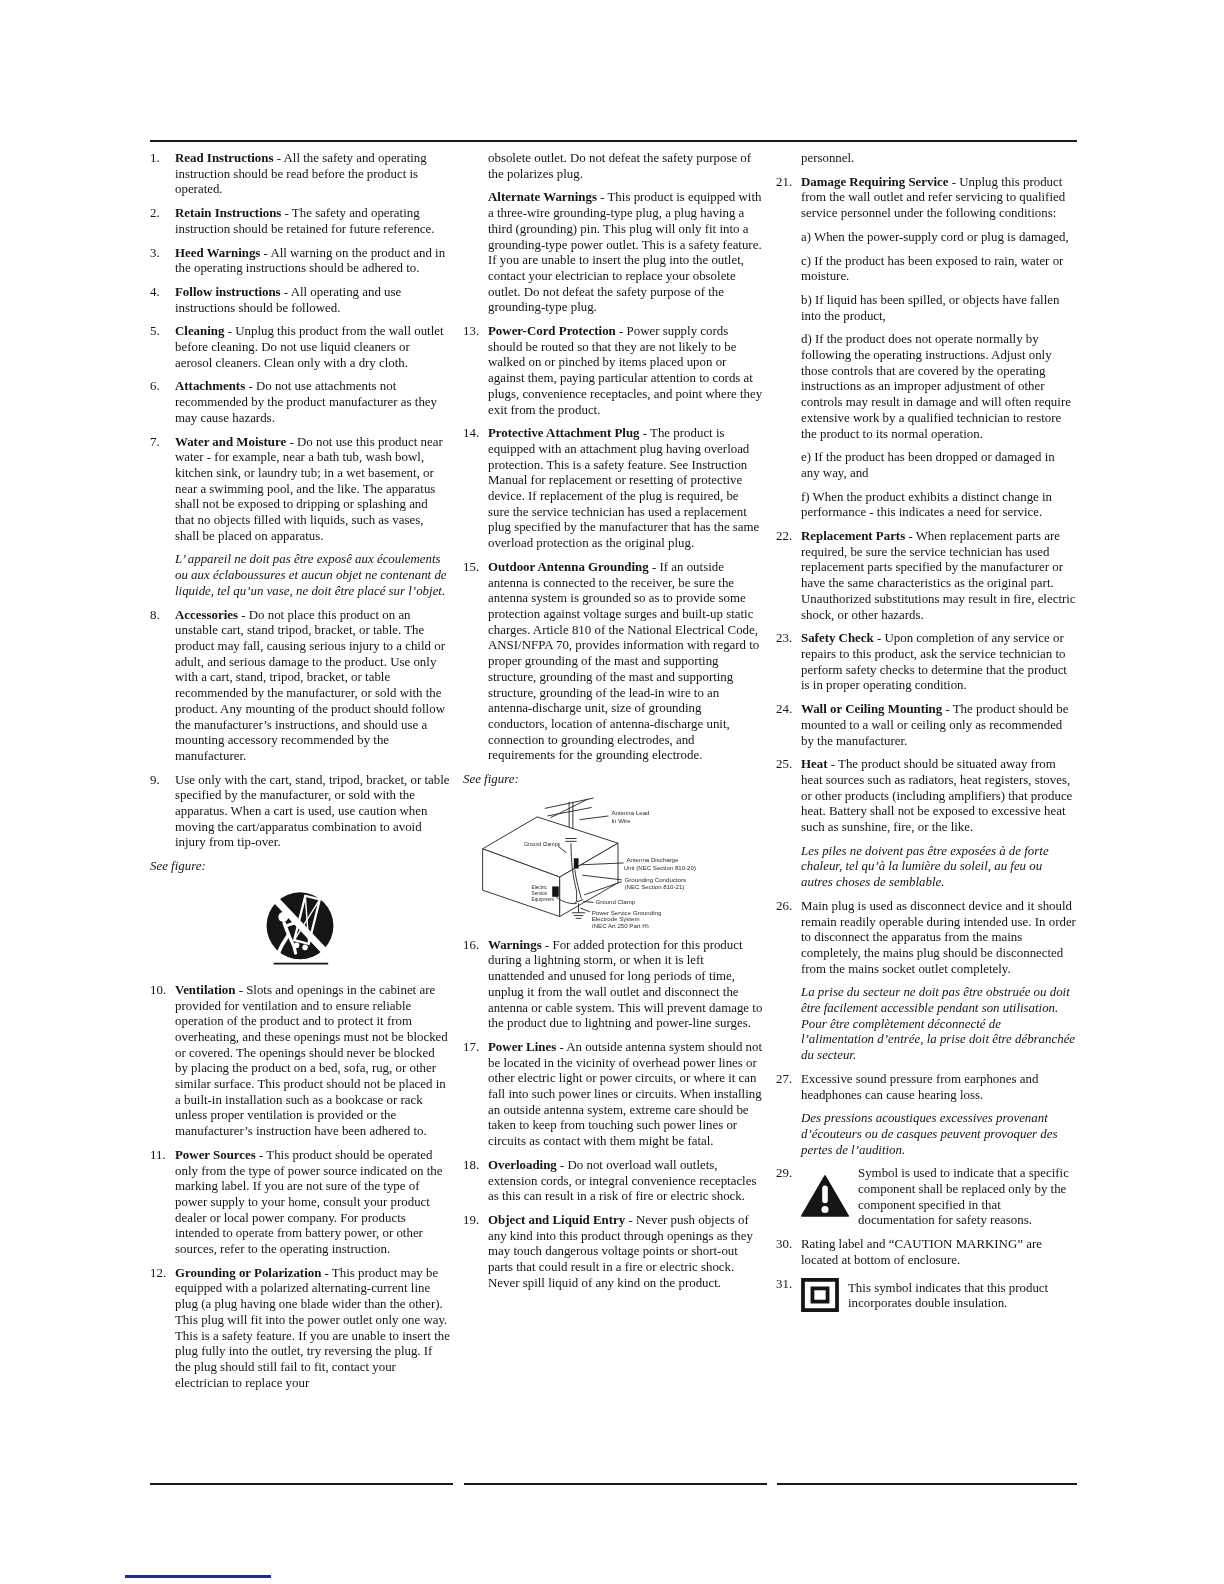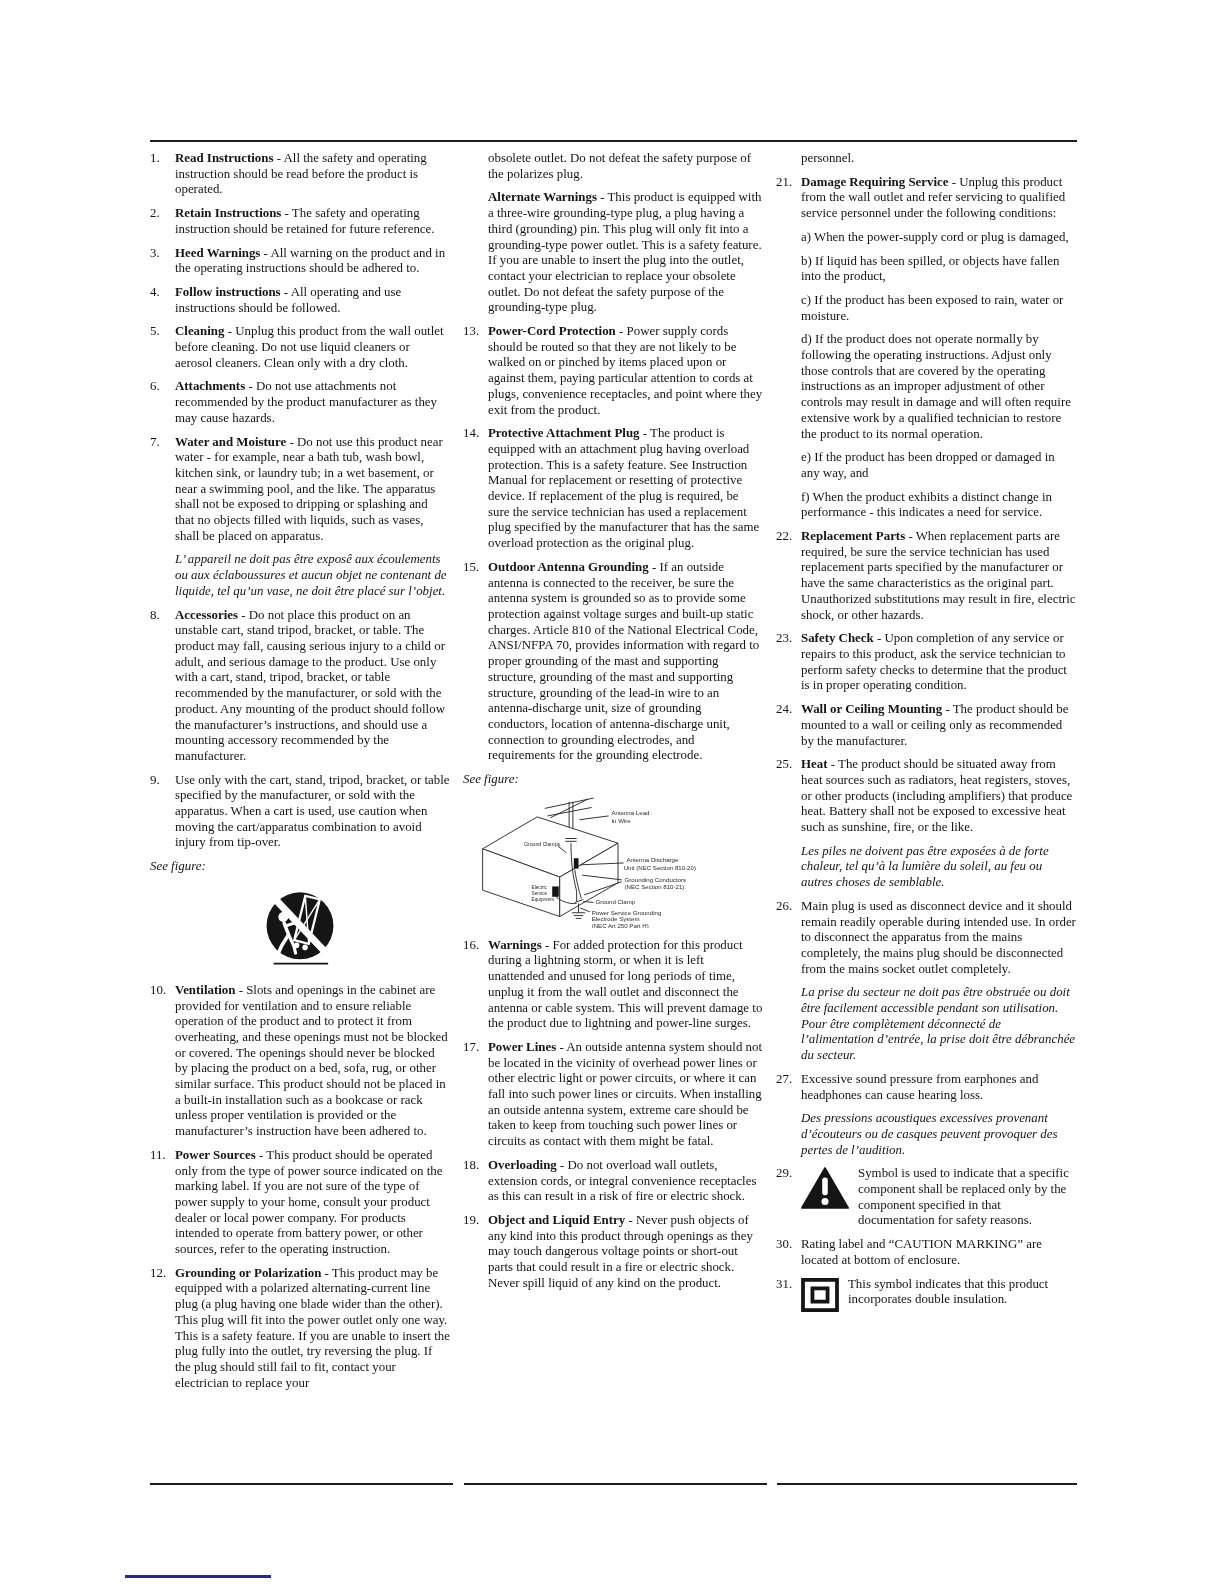--- a/index.html
+++ b/index.html
@@ -8,21 +8,21 @@
     font-family:"Liberation Serif", serif;color:#151515;margin:0 auto;overflow:hidden;
   }
   .toprule{position:absolute;left:150px;top:140px;width:927px;height:2px;background:#1c1c1c;}
   .cols{position:absolute;left:150px;top:151px;width:927px;display:flex;gap:13px;}
   .col{width:300px;flex:0 0 300px;font-size:12.9px;line-height:15.7px;text-align:left;}
   .block{position:relative;padding-left:25px;margin-bottom:8px;}
   .block.flush{padding-left:0;}
   .block.italic{font-style:italic;}
   .num{position:absolute;left:0;top:0;width:24px;}
   .body{display:block;}
-  .body.icon-row{display:flex;align-items:flex-start;gap:9px;}
+  .body.icon-row{display:flex;align-items:center;gap:9px;}
   .icon-box{flex:0 0 auto;padding-top:1px;}
   .fig{margin:3px 0 10px 0;}
   .fig-cart{display:flex;justify-content:center;}
   .fig-antenna{display:flex;justify-content:center;padding-left:10px;}
   svg text{font-family:"Liberation Sans", sans-serif;fill:#2a2a2a;}
   .bottomrule{position:absolute;top:1483px;height:2px;background:#1c1c1c;}
   .br1{left:150px;width:303px;}
   .br2{left:464px;width:303px;}
   .br3{left:777px;width:300px;}
   .footer-line{position:absolute;left:125px;top:1575px;width:146px;height:3px;}
@@ -201,24 +201,24 @@
           <div class="body"><span>personnel.</span></div>
         </div>
         <div class="block">
           <span class="num">21.</span>
           <div class="body"><span><b>Damage Requiring Service</b> - Unplug this product from the wall outlet and refer servicing to qualified service personnel under the following conditions:</span></div>
         </div>
         <div class="block">
           <div class="body"><span>a)  When the power-supply cord or plug is damaged,</span></div>
         </div>
         <div class="block">
+          <div class="body"><span>c)  If the product has been exposed to rain, water or moisture.</span></div>
+        </div>
+        <div class="block">
           <div class="body"><span>b)  If liquid has been spilled, or objects have fallen into the product,</span></div>
-        </div>
-        <div class="block">
-          <div class="body"><span>c)  If the product has been exposed to rain, water or moisture.</span></div>
         </div>
         <div class="block">
           <div class="body"><span>d)  If the product does not operate normally by following the operating instructions. Adjust only those controls that are covered by the operating instructions as an improper adjustment of other controls may result in damage and will often require extensive work by a qualified technician to restore the product to its normal operation.</span></div>
         </div>
         <div class="block">
           <div class="body"><span>e)  If the product has been dropped or damaged in any way, and</span></div>
         </div>
         <div class="block">
           <div class="body"><span>f)  When the product exhibits a distinct change in performance - this indicates a need for service.</span></div>
         </div>

